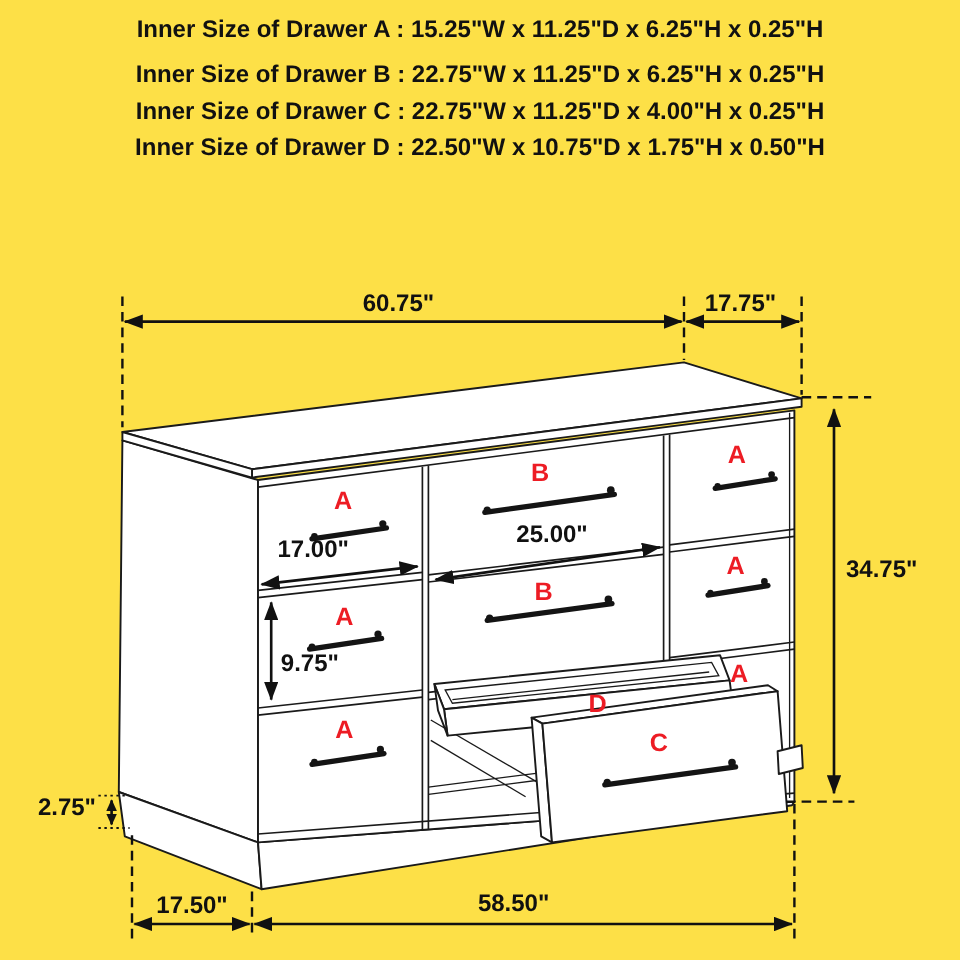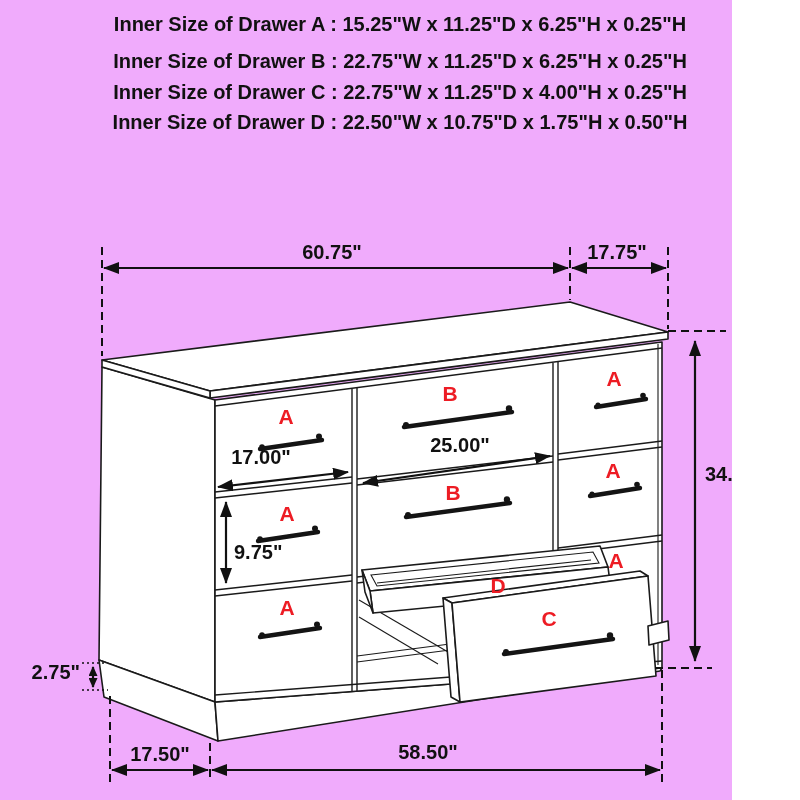--- a/index.html
+++ b/index.html
@@ -1,16 +1,16 @@
 <!DOCTYPE html>
 <html><head>
 <meta charset="utf-8">
 <style>
   html,body{margin:0;padding:0;background:#ffffff;}
-  #stage{width:732px;height:800px;position:relative;background:#f0abfc;overflow:hidden;}
+  #stage{width:800px;height:800px;position:relative;background:#fde047;overflow:hidden;}
   svg{display:block;}
   .hd   { font:bold 20px "Liberation Sans", sans-serif; fill:#111111; }
   .dim  { font:bold 20px "Liberation Sans", sans-serif; fill:#111111; }
   .rlab { font:bold 21px "Liberation Sans", sans-serif; fill:#ed1c24; }
   .face { fill:#ffffff; stroke:#1a1a1a; stroke-width:1.6; stroke-linejoin:round; }
   .ln   { stroke:#1a1a1a; stroke-width:1.4; fill:none; }
   .lnthin { stroke:#1a1a1a; stroke-width:1.1; fill:none; }
   .dimln{ stroke:#111111; stroke-width:2.2; fill:none; }
   .dash { stroke:#111111; stroke-width:2; fill:none; stroke-dasharray:8 5; }
   .dots { stroke:#111111; stroke-width:1.6; fill:none; stroke-dasharray:2 3; }

